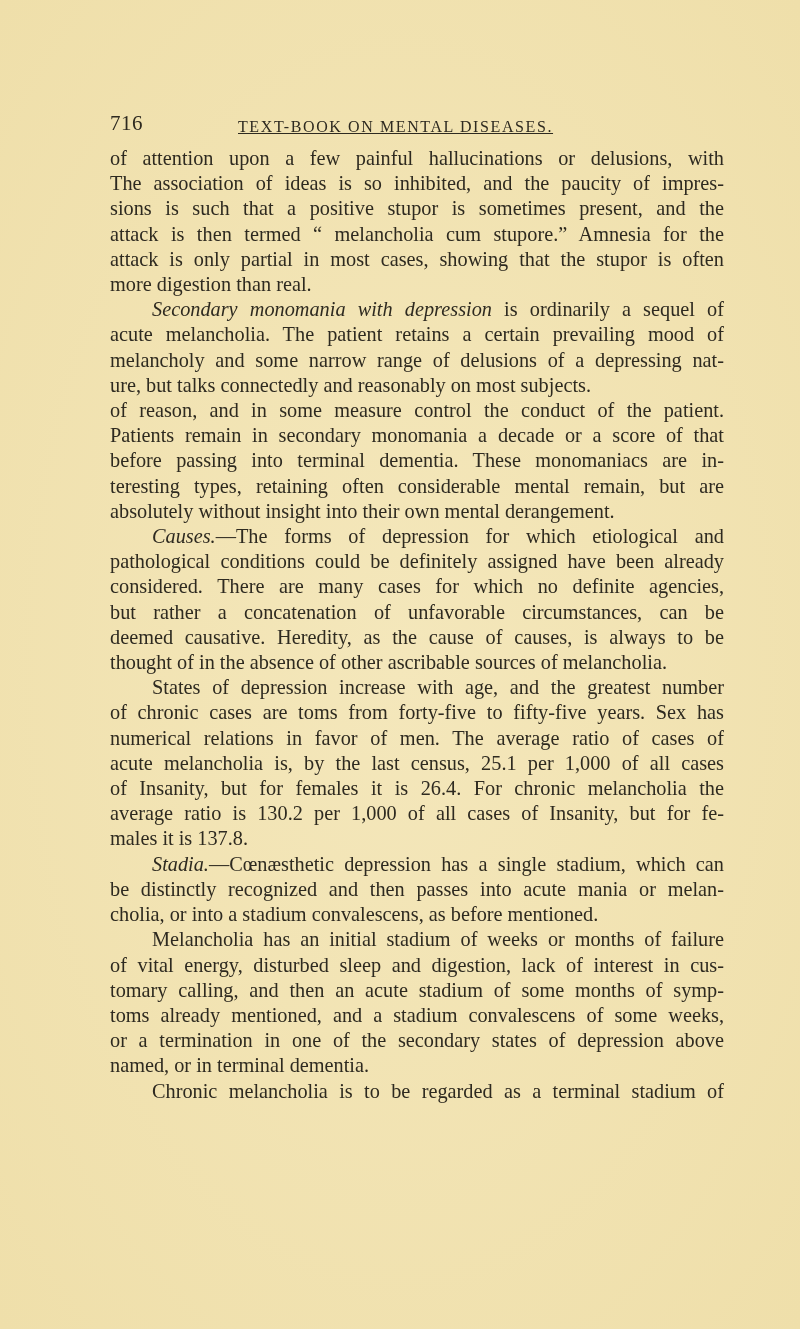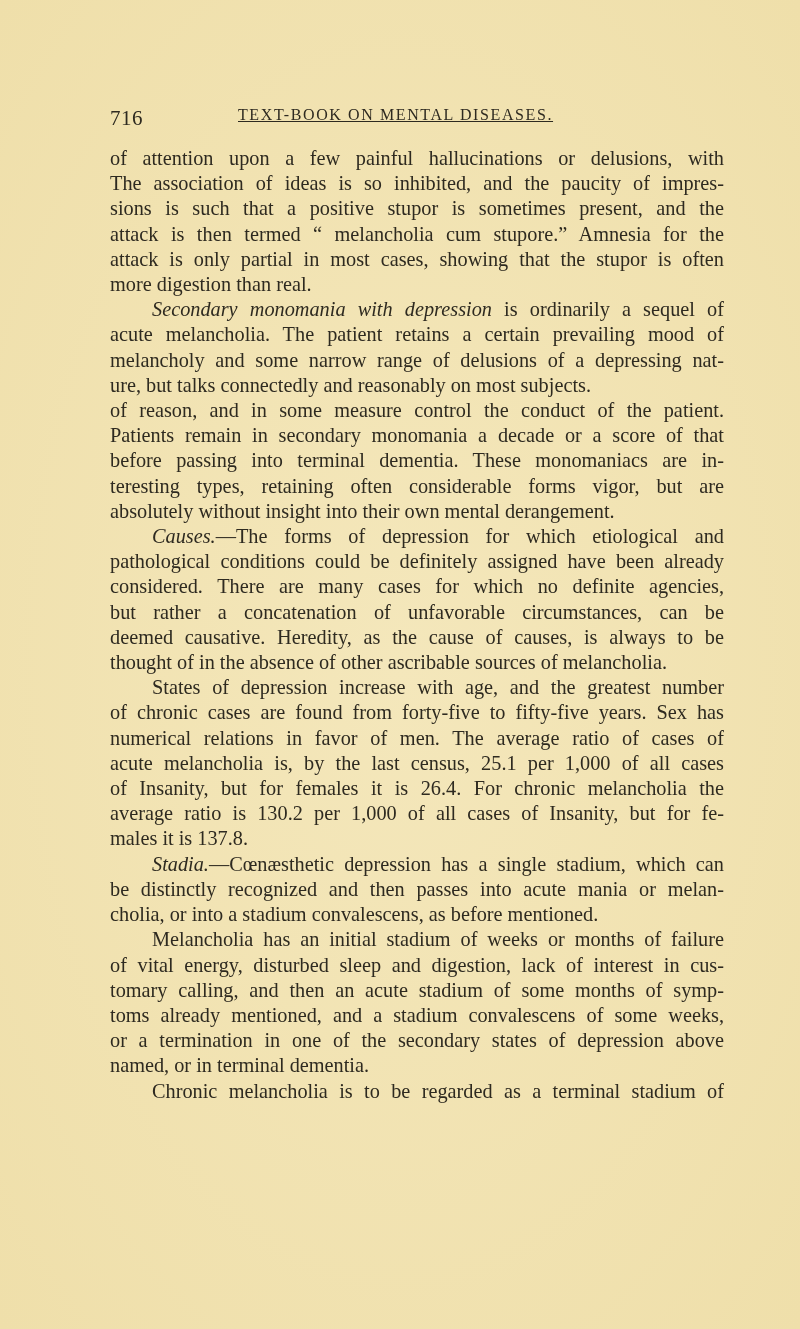--- a/index.html
+++ b/index.html
@@ -17,21 +17,21 @@
     color: #2e2a20;
   }
   .page {
     position: absolute;
     left: 110px;
     top: 106px;
     width: 614px;
   }
   .running-head {
     display: flex;
-    align-items: flex-start;
+    align-items: flex-end;
     height: 30px;
     margin-bottom: 10px;
   }
   .page-number {
     font-size: 21px;
     width: 128px;
     letter-spacing: 0.5px;
   }
   .running-title {
     font-size: 16px;
@@ -80,36 +80,36 @@
       <span class="line first-indent"><em>Secondary monomania with depression</em><span> is ordinarily a sequel of</span></span>
       <span class="line">acute melancholia.  The patient retains a certain prevailing mood of</span>
       <span class="line">melancholy and some narrow range of delusions of a depressing nat-</span>
       <span class="line last">ure, but talks connectedly and reasonably on most subjects.</span>
     </div>
 
     <div>
       <span class="line">of reason, and in some measure control the conduct of the patient.</span>
       <span class="line">Patients remain in secondary monomania a decade or a score of that</span>
       <span class="line">before passing into terminal dementia.  These monomaniacs are in-</span>
-      <span class="line">teresting types, retaining often considerable forms vigor, but are</span>
+      <span class="line">teresting types, retaining often considerable mental remain, but are</span>
       <span class="line last">absolutely without insight into their own mental derangement.</span>
     </div>
 
     <div>
       <span class="line first-indent"><em>Causes.</em><span>—The forms of depression for which etiological and</span></span>
       <span class="line">pathological conditions could be definitely assigned have been already</span>
       <span class="line">considered.  There are many cases for which no definite agencies,</span>
       <span class="line">but rather a concatenation of unfavorable circumstances, can be</span>
       <span class="line">deemed causative.  Heredity, as the cause of causes, is always to be</span>
       <span class="line last">thought of in the absence of other ascribable sources of melancholia.</span>
     </div>
 
     <div>
       <span class="line first-indent">States of depression increase with age, and the greatest number</span>
-      <span class="line">of chronic cases are found from forty-five to fifty-five years.  Sex has</span>
+      <span class="line">of chronic cases are toms from forty-five to fifty-five years.  Sex has</span>
       <span class="line">numerical relations in favor of men.  The average ratio of cases of</span>
       <span class="line">acute melancholia is, by the last census, 25.1 per 1,000 of all cases</span>
       <span class="line">of Insanity, but for females it is 26.4.  For chronic melancholia the</span>
       <span class="line">average ratio is 130.2 per 1,000 of all cases of Insanity, but for fe-</span>
       <span class="line last">males it is 137.8.</span>
     </div>
 
     <div>
       <span class="line first-indent"><em>Stadia.</em><span>—Cœnæsthetic depression has a single stadium, which can</span></span>
       <span class="line">be distinctly recognized and then passes into acute mania or melan-</span>

